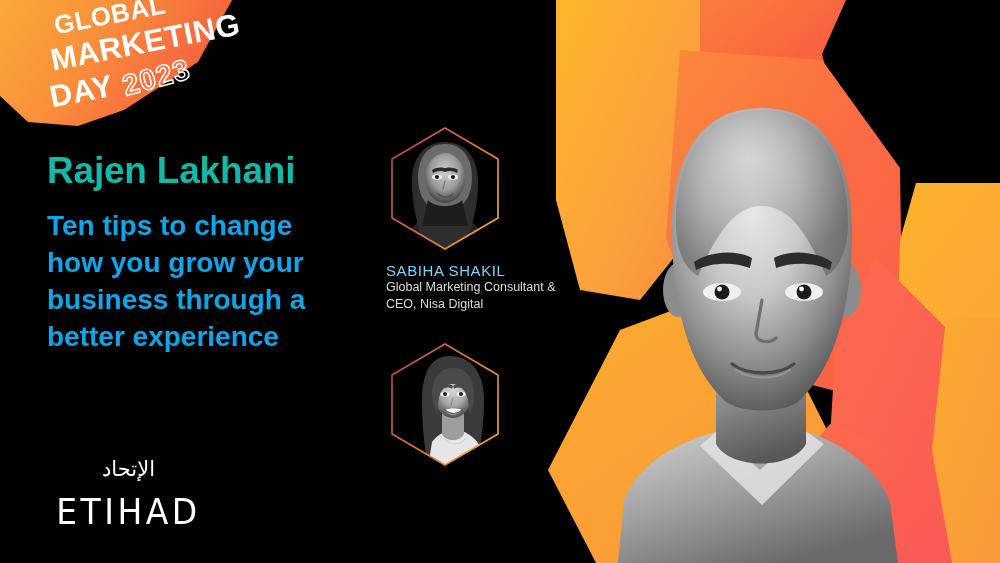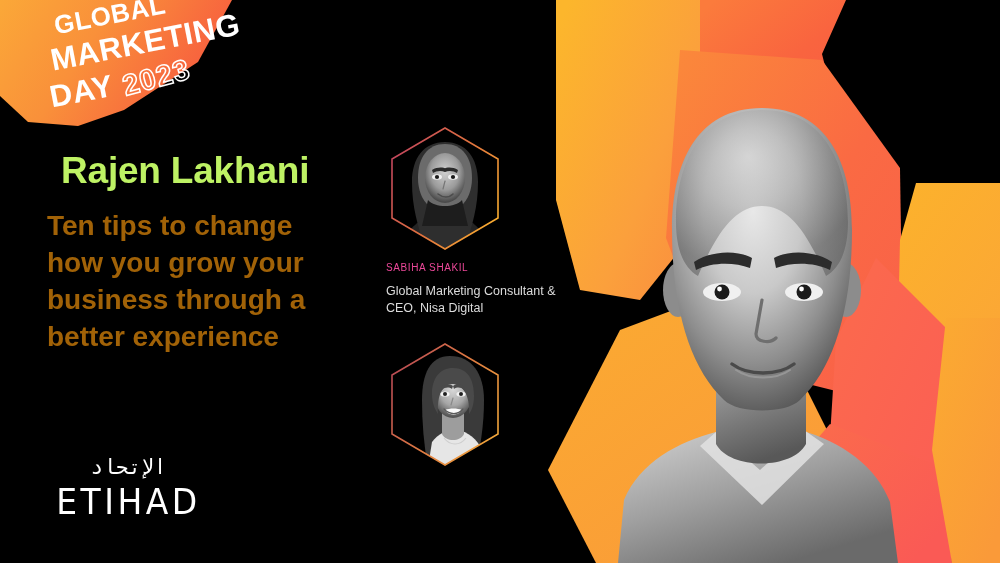--- a/index.html
+++ b/index.html
@@ -74,55 +74,55 @@
     color: transparent;
     -webkit-text-stroke: 1.5px #ffffff;
     letter-spacing: 1px;
     transform: rotate(-4deg);
     display: inline-block;
   }
 
   
   #speaker-name {
     position: absolute;
-    left: 61px;
+    left: 47px;
     top: 150px;
-    color: #bef264;
+    color: #14b8a6;
     font-size: 37px;
     font-weight: 700;
     letter-spacing: -0.2px;
     white-space: nowrap;
     text-align: right;
   }
   #talk-title {
     position: absolute;
     left: 47px;
     top: 208px;
     width: 305px;
-    color: #a16207;
+    color: #0ea5e9;
     font-size: 28px;
     font-weight: 700;
     line-height: 1.32;
   }
 
   
   #etihad-logo {
     position: absolute;
     left: 46px;
     top: 458px;
     width: 165px;
     text-align: center;
   }
   #etihad-arabic {
     color: #ffffff;
     font-size: 21px;
     line-height: 1;
-    font-family: Liberation Mono, monospace;
+    font-family: Liberation Sans, sans-serif;
     letter-spacing: 0px;
-    margin-bottom: 6px;
+    margin-bottom: 16px;
   }
   #etihad-latin {
     color: #ffffff;
     font-size: 33px;
     font-weight: 400;
     letter-spacing: 3.5px;
     line-height: 1.05;
     font-family: "DejaVu Sans", sans-serif;
     transform: scaleY(1.08);
   }
@@ -141,33 +141,33 @@
     width: 114px;
     height: 125px;
     margin-left: 2px;
   }
   .panelist-photo svg {
     position: absolute;
     left: 0;
     top: 0;
   }
   .panelist-name {
-    color: #ec4899;
-    font-size: 10px;
+    color: #7dd3fc;
+    font-size: 15px;
     font-weight: 400;
     letter-spacing: 0.6px;
     margin-top: 11px;
     white-space: nowrap;
   }
   .panelist-role {
     color: #dcdcdc;
     font-size: 12.5px;
     font-weight: 400;
     line-height: 1.35;
-    margin-top: 10px;
+    margin-top: 0;
     white-space: pre-line;
   }
 </style>
 </head>
 <body>
 
 <div id="stage">
 
   <svg id="shapes" viewBox="0 0 1000 563" preserveAspectRatio="none">
     <defs>

